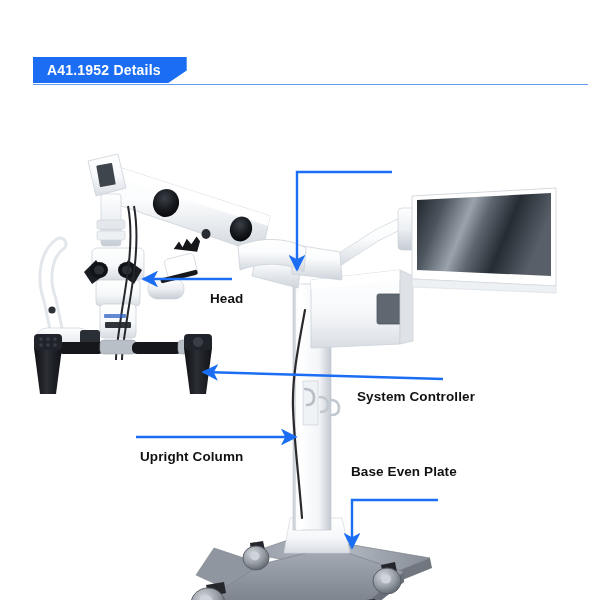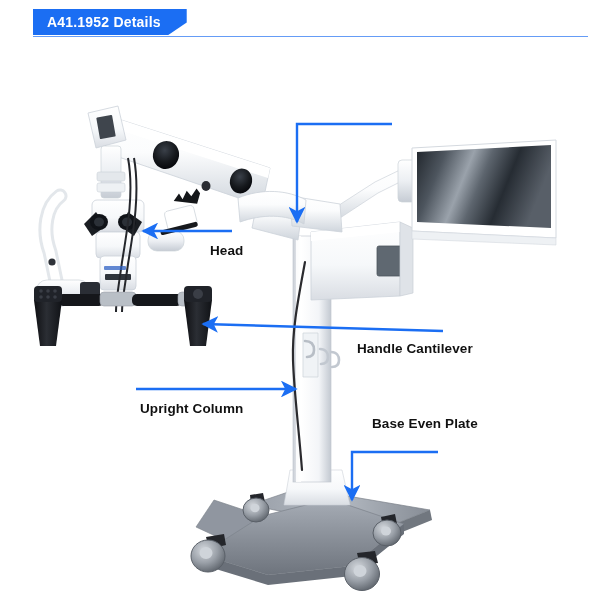--- a/index.html
+++ b/index.html
@@ -3,21 +3,21 @@
 <meta charset="utf-8">
 <style>
   html,body{margin:0;padding:0;}
   body{
     width:600px;height:600px;
     background:#ffffff;
     font-family:"Liberation Sans", sans-serif;
     overflow:hidden;
     position:relative;
   }
-  #stage{position:absolute;inset:0;width:600px;height:428px;}
+  #stage{position:absolute;inset:0;width:600px;height:428px;margin-top:48px;}
 
   
   .header-wrap{position:absolute;left:0;top:0;width:600px;height:44px;}
   .banner{
     position:absolute;left:33px;top:9px;height:26px;
     padding:0 26px 0 14px;
     display:flex;align-items:center;
     background:#1b6ef3;
     color:#ffffff;
     font-size:14px;font-weight:bold;letter-spacing:.2px;
@@ -32,21 +32,21 @@
   
   .label{
     position:absolute;
     font-size:13.5px;font-weight:bold;color:#111111;
     white-space:nowrap;letter-spacing:.1px;
   }
   .lbl-cantilever{left:293px;top:100px;}
   .lbl-head{left:210px;top:243px;text-align:center;}
   .lbl-handle{left:357px;top:341px;}
   .lbl-upright{left:140px;top:401px;}
-  .lbl-base{left:372px;top:416px;}
+  .lbl-base{left:351px;top:416px;}
 
   
   svg.overlay{position:absolute;left:0;top:0;width:600px;height:600px;pointer-events:none;}
   svg.art{position:absolute;left:0;top:0;width:600px;height:600px;}
 </style>
 </head>
 <body>
 
 <div id="stage">
 
@@ -282,19 +282,19 @@
     </g>
 
     <g>
       <path d="M438,452 L352,452 L352,500" fill="none" stroke="#1b6ef3" stroke-width="2.4" stroke-linejoin="miter" marker-end="url(#arrowHeadL)"></path>
     </g>
   </svg>
 
 
   <div class="label lbl-head">Head</div>
 
-  <div class="label lbl-handle">Handle Cantilever</div>
+  <div class="label lbl-handle">System Controller</div>
 
   <div class="label lbl-upright">Upright Column</div>
 
   <div class="label lbl-base">Base Even Plate</div>
 
 </div>
 
 </body></html>

